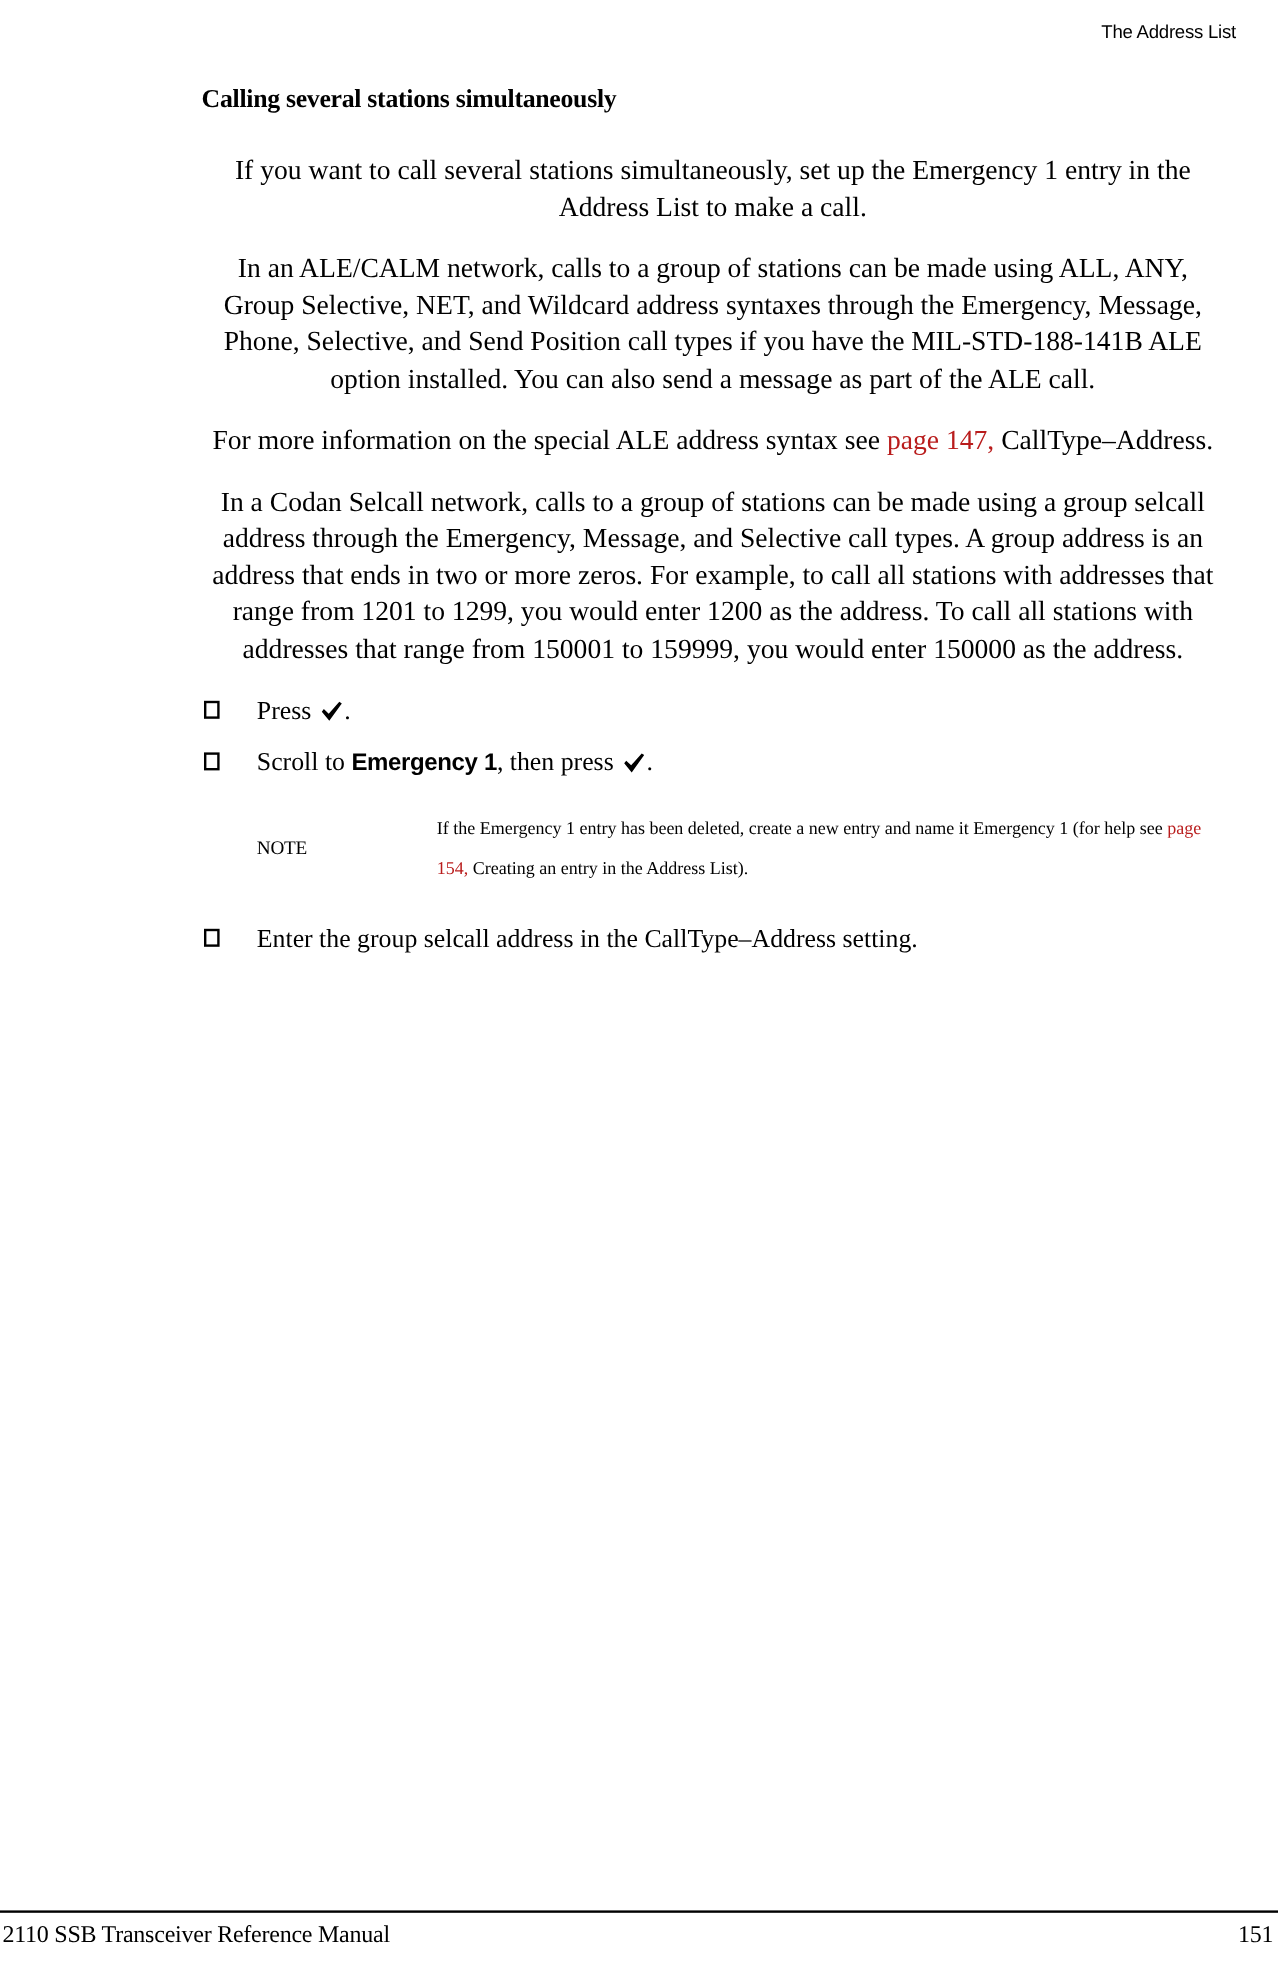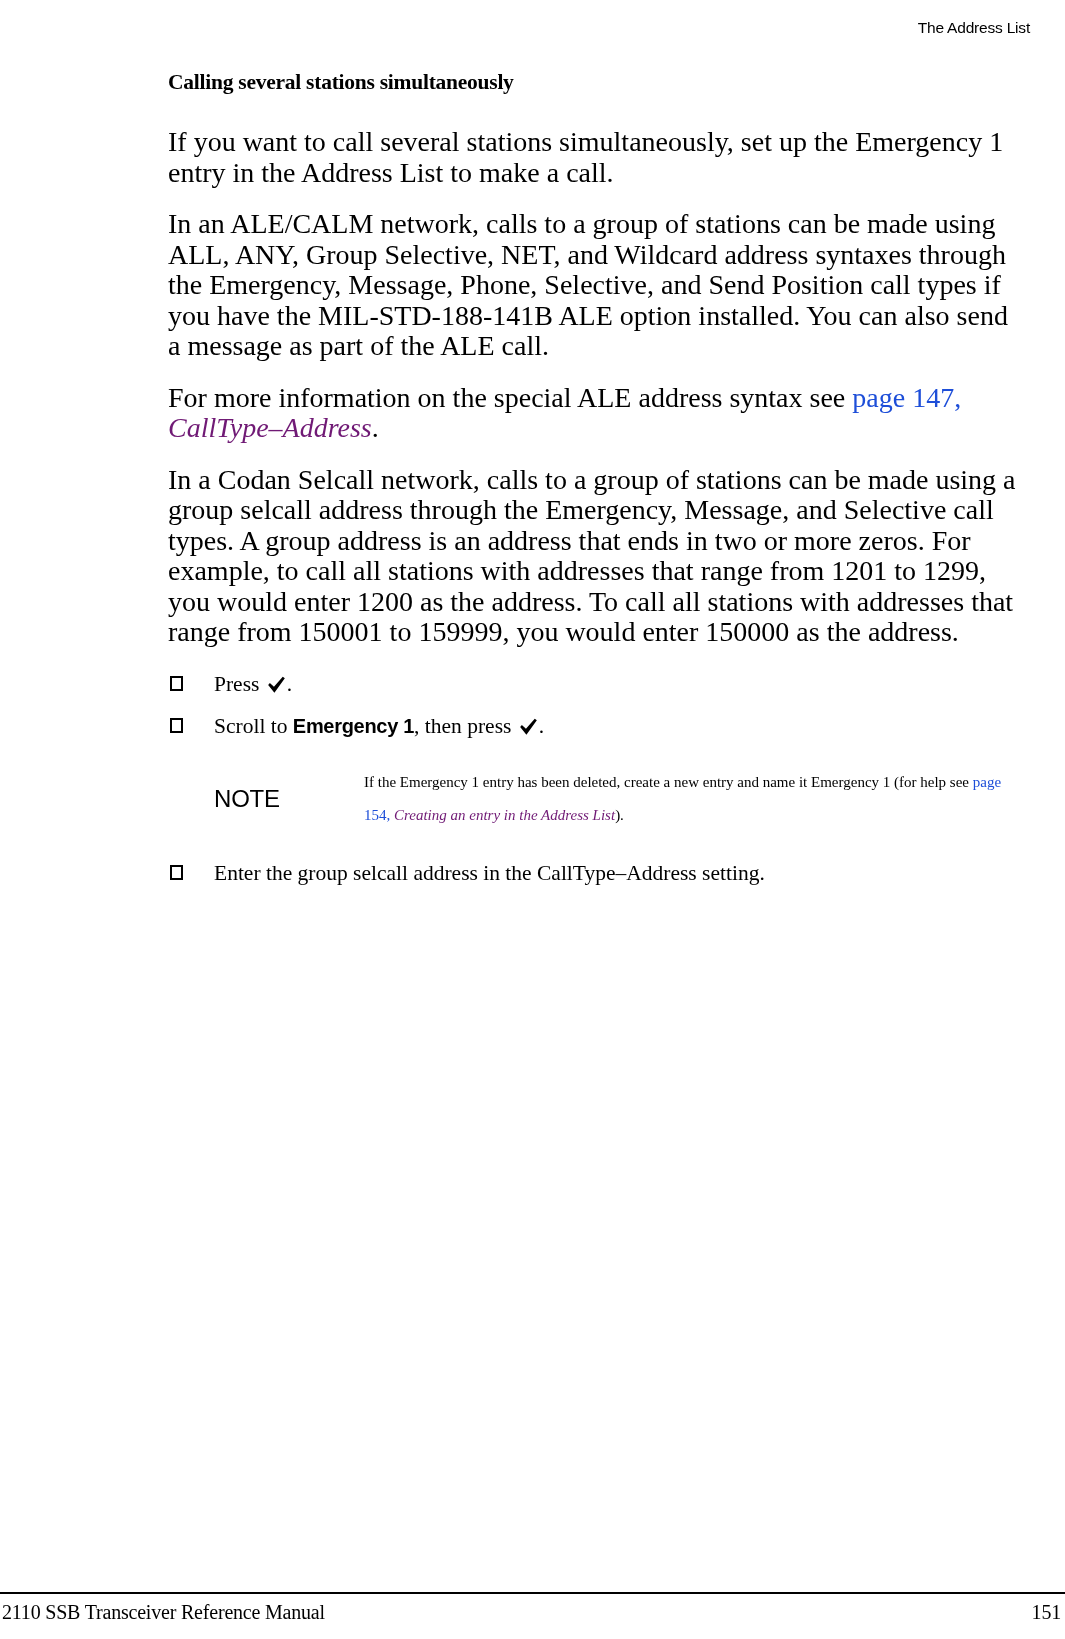--- a/index.html
+++ b/index.html
@@ -48,38 +48,37 @@
   h1.section-title {
     font-family: Liberation Serif, serif;
     font-size: 21.5px;
     font-weight: bold;
     letter-spacing: -0.25px;
     margin: 0 0 32px 0;
     line-height: 26px;
   }
 
   p.body {
-    font-size: 28px;
+    font-size: 23px;
     line-height: 30.5px;
     margin: 0 0 21px 0;
-    text-align: left;
+    text-align: center;
   }
 
   p.lead-in {
     font-size: 21.5px;
     line-height: 30.5px;
     margin: 60px 0 18px 0;
   }
 
   .xref {
-    color: #1d4ed8;
+    color: #b91c1c;
   }
   .xref-title {
-    color: #701a75;
-    font-style: italic;
+    color: #000000;
   }
 
   
   .keycap {
     font-family: "Liberation Sans", "DejaVu Sans", sans-serif;
     font-weight: bold;
     font-size: 20px;
     letter-spacing: -0.3px;
   }
 
@@ -127,22 +126,22 @@
   }
 
   
   .note {
     display: flex;
     margin: 24px 0 26px 0;
     padding-left: 46px;
   }
   .note-label {
     flex: 0 0 150px;
-    font-family: Liberation Sans, sans-serif;
-    font-size: 24px;
+    font-family: Liberation Serif, serif;
+    font-size: 16px;
     letter-spacing: -0.2px;
     display: flex;
     align-items: center;
     line-height: 30px;
   }
   .note-body {
     flex: 1 1 auto;
     font-size: 15px;
     line-height: 33px;
   }

